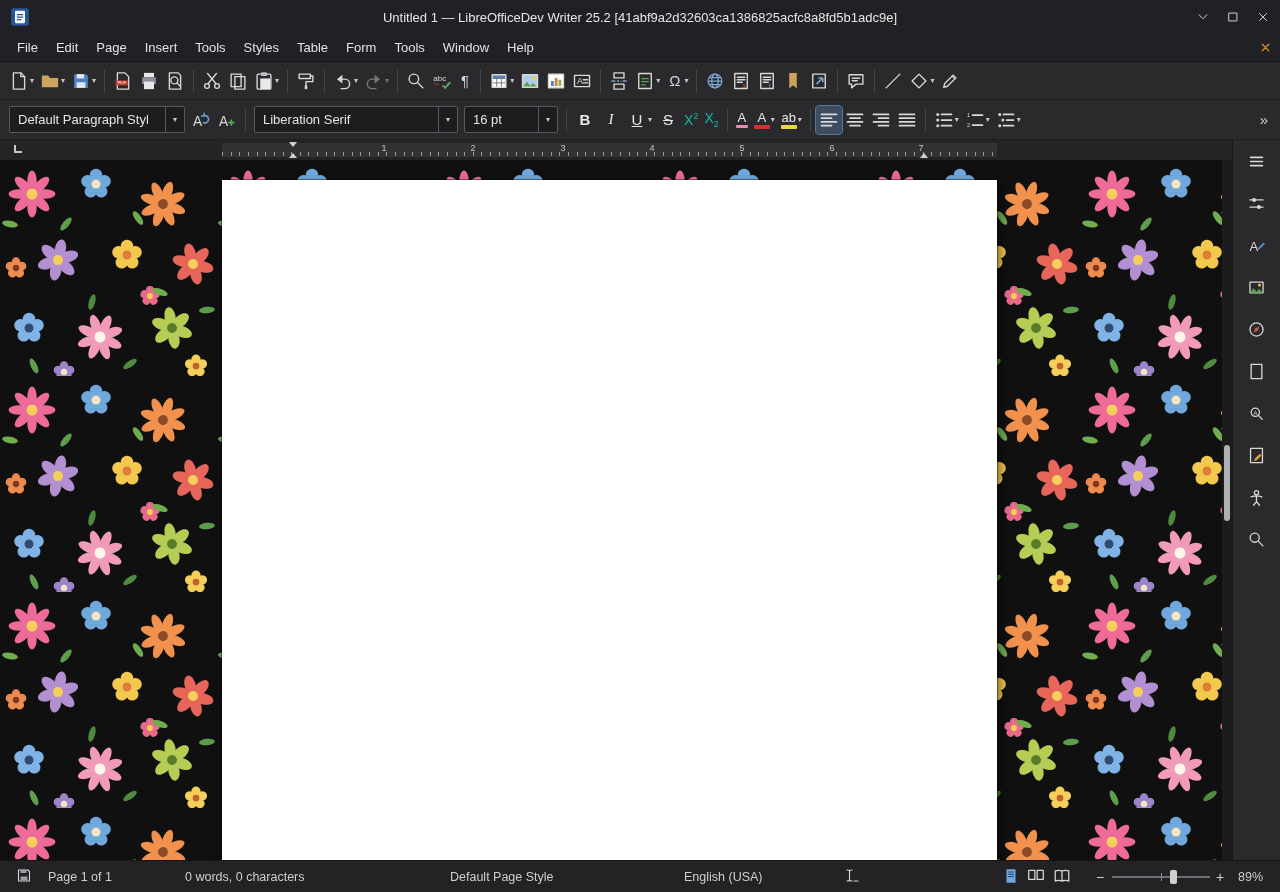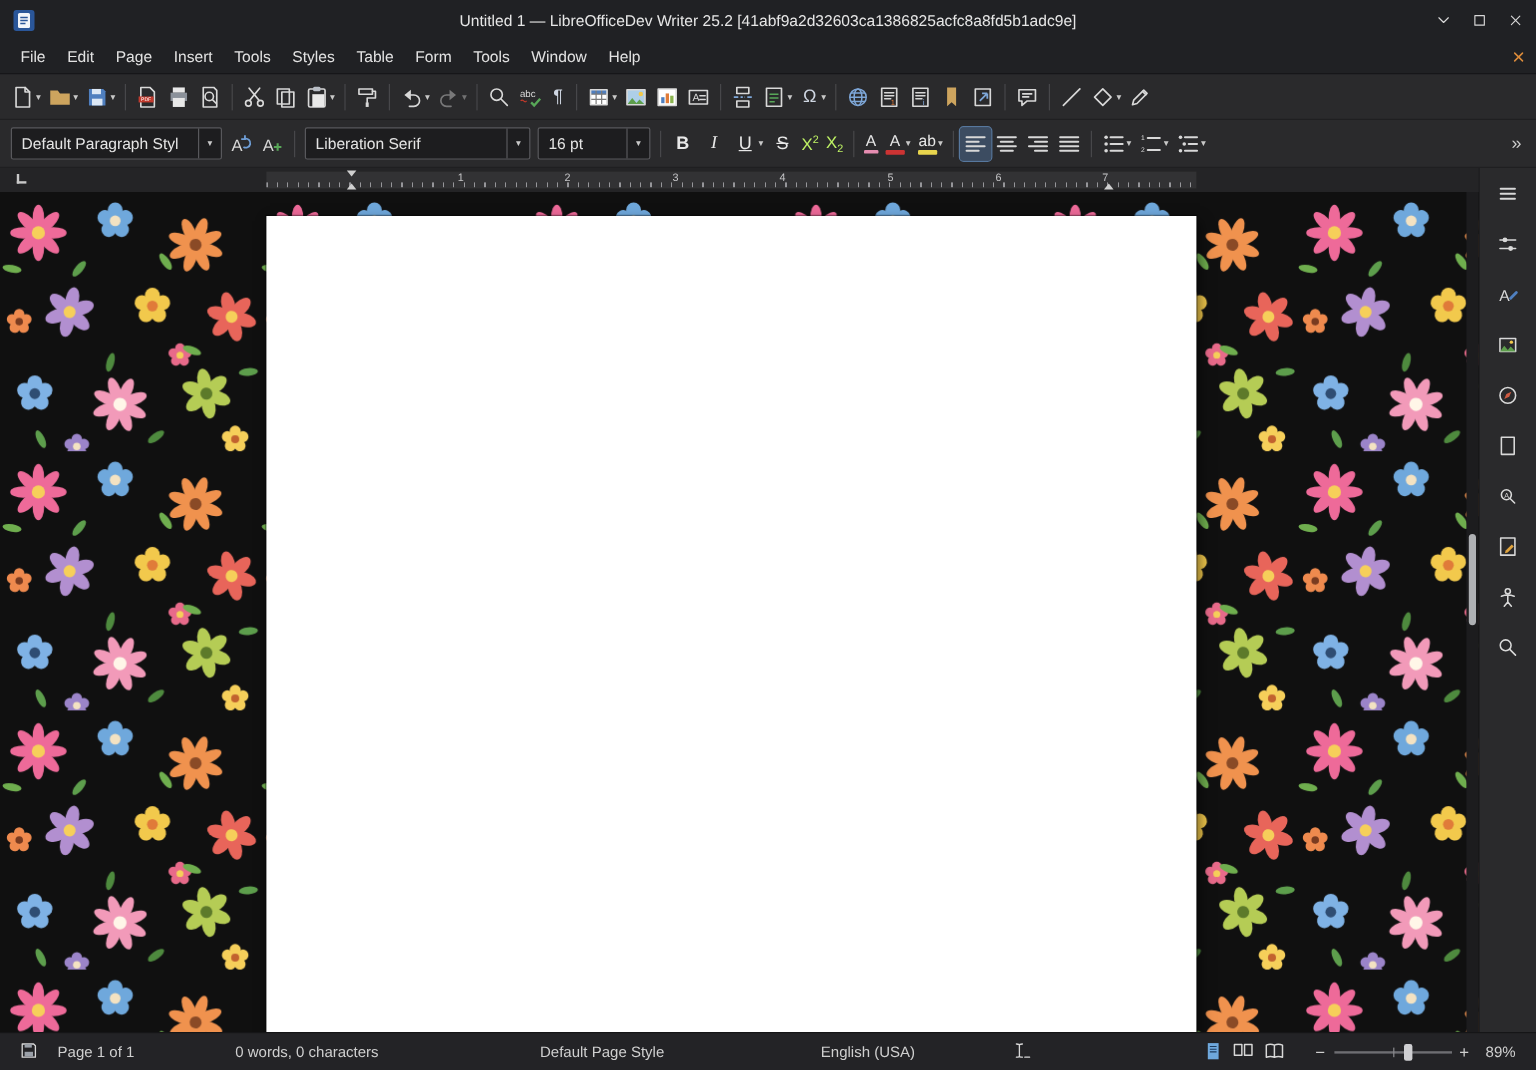--- a/index.html
+++ b/index.html
@@ -31,21 +31,21 @@
 .sep{width:1px;height:22px;background:#47474a;margin:0 5px;flex:0 0 auto}
 .glyph{font-size:15px;color:#cfd6e2;padding:0 3px}
 .combo{height:27px;background:#1d1d1f;border:1px solid #58585c;border-radius:2px;display:flex;align-items:center;margin:0 3px;flex:0 0 auto}
 .combo-text{padding:0 8px;font-size:13px;color:#e4e4e4;white-space:nowrap;overflow:hidden;flex:1}
 .combo-arrow{width:19px;align-self:stretch;display:flex;align-items:center;justify-content:center;border-left:1px solid #58585c}
 .bface{font-size:15px;width:20px;text-align:center;color:#e8e8e8}
 .bb{font-weight:bold}
 .bi{font-family:"Liberation Serif",serif;font-style:italic}
 .bu{text-decoration:underline}
 .bs{text-decoration:line-through}
-.xs{font-size:14px;color:#bef264}
+.xs{font-size:14px;color:#14b8a6}
 .xs sup,.xs sub{font-size:9px}
 .stack{display:flex;flex-direction:column;align-items:center;line-height:1}
 .stack .lt{font-size:13px;color:#e8e8e8}
 .stack .bar{width:16px;height:4px;margin-top:1px;border-radius:1px}
 .overflow-btn{margin-left:auto;font-size:15px;color:#cfcfcf;padding:0 6px}
 
 .midrow{flex:1;display:flex;min-height:0}
 .leftcol{flex:1;display:flex;flex-direction:column;min-width:0}
 .ruler{flex:0 0 20px;background:#242426;position:relative}
 .ruler-strip{position:absolute;left:222px;width:775px;top:3px;bottom:3px;background:#323234;background-image:repeating-linear-gradient(90deg,#96969a 0 1px,transparent 1px 8.65px);background-size:100% 4px;background-position:0 9px;background-repeat:no-repeat}
@@ -349,21 +349,21 @@
           <path d="M10.5 2.2v2.5H8" stroke="#6f9fd8" fill="none" stroke-width="1.2"></path>
         </svg>
     </div>
     <div class="tbtn">
       <svg class="ic" viewBox="0 0 16 16">
           <text x="1.5" y="12.5" font-size="11" fill="#d8d8d8">A</text>
           <path d="M11.5 7.5v5M9 10h5" stroke="#58a758" fill="none" stroke-width="1.4"></path>
         </svg>
     </div>
     <span class="sep"></span>
-    <div class="combo" style="width:188px">
+    <div class="combo" style="width:204px">
       <span class="combo-text">Liberation Serif</span>
       <span class="combo-arrow">
           <span class="caret">▾</span>
         </span>
     </div>
     <div class="combo" style="width:94px">
       <span class="combo-text">16 pt</span>
       <span class="combo-arrow">
           <span class="caret">▾</span>
         </span>
@@ -649,21 +649,21 @@
 
   <div class="statusbar">
     <span class="sitem" style="left:16px">
       <svg width="16" height="16" viewBox="0 0 16 16">
           <path class="s" d="M2.5 2.5h9.5l1.5 1.5v9.5h-11z"></path>
           <rect x="4.5" y="9" width="7" height="4" fill="#9aa0a8"></rect>
           <rect x="4.5" y="2.5" width="6" height="3" fill="#9aa0a8"></rect>
         </svg>
     </span>
     <span class="sitem" style="left:48px">Page 1 of 1</span>
-    <span class="sitem" style="left:196px">0 words, 0 characters</span>
+    <span class="sitem" style="left:185px">0 words, 0 characters</span>
     <span class="sitem" style="left:450px">Default Page Style</span>
     <span class="sitem" style="left:684px">English (USA)</span>
     <span class="sitem" style="left:843px">
       <svg width="18" height="16" viewBox="0 0 18 16">
           <path class="s" d="M4 2.5c1.4 0 2.5.5 2.5.5S7.6 2.5 9 2.5M6.5 3v10M4 13.5c1.4 0 2.5-.5 2.5-.5s1.1.5 2.5.5M11 13.5h4" stroke-width="1.2"></path>
         </svg>
     </span>
     <span class="sitem" style="left:1000px">
       <span class="vicon">
           <svg width="18" height="18" viewBox="0 0 16 16">

